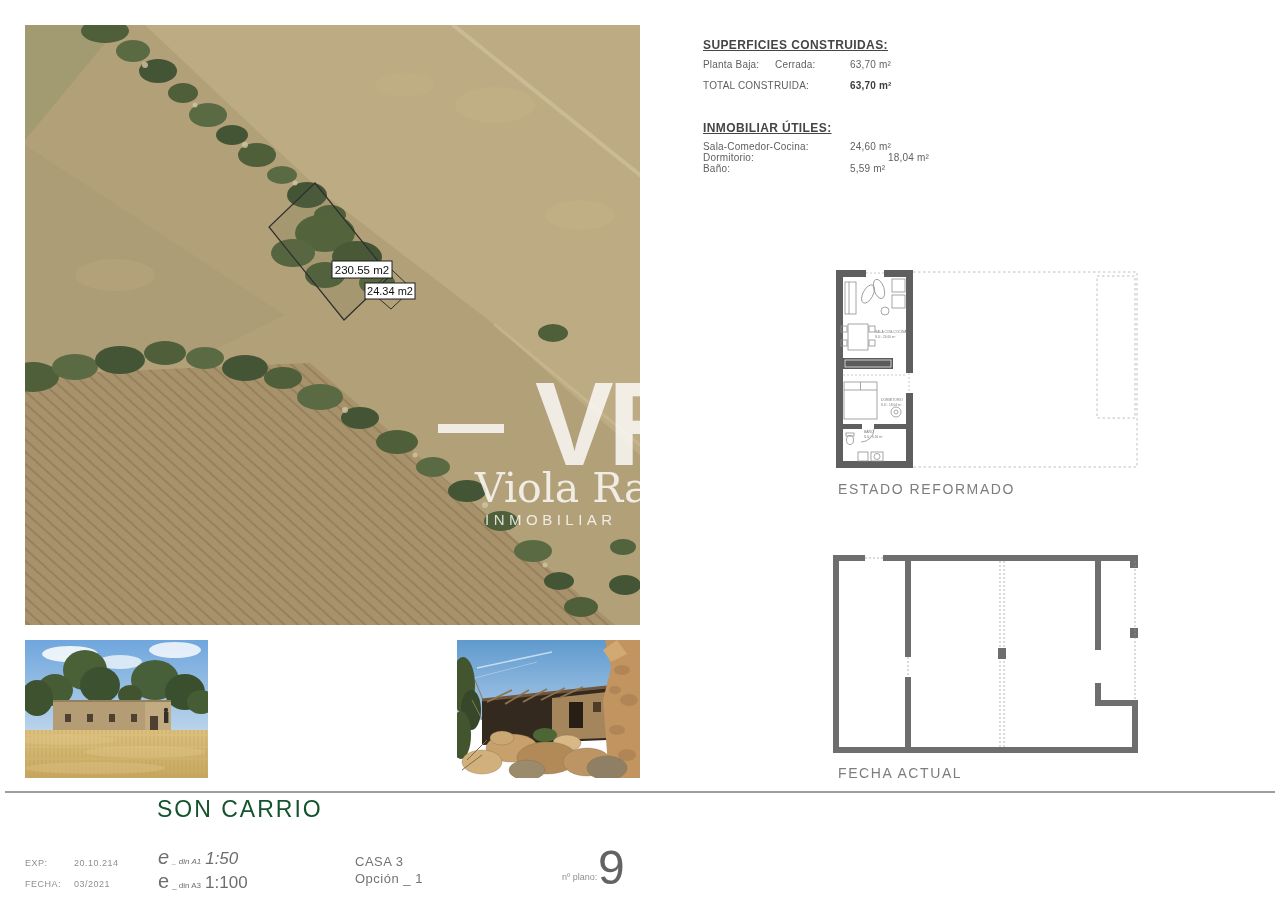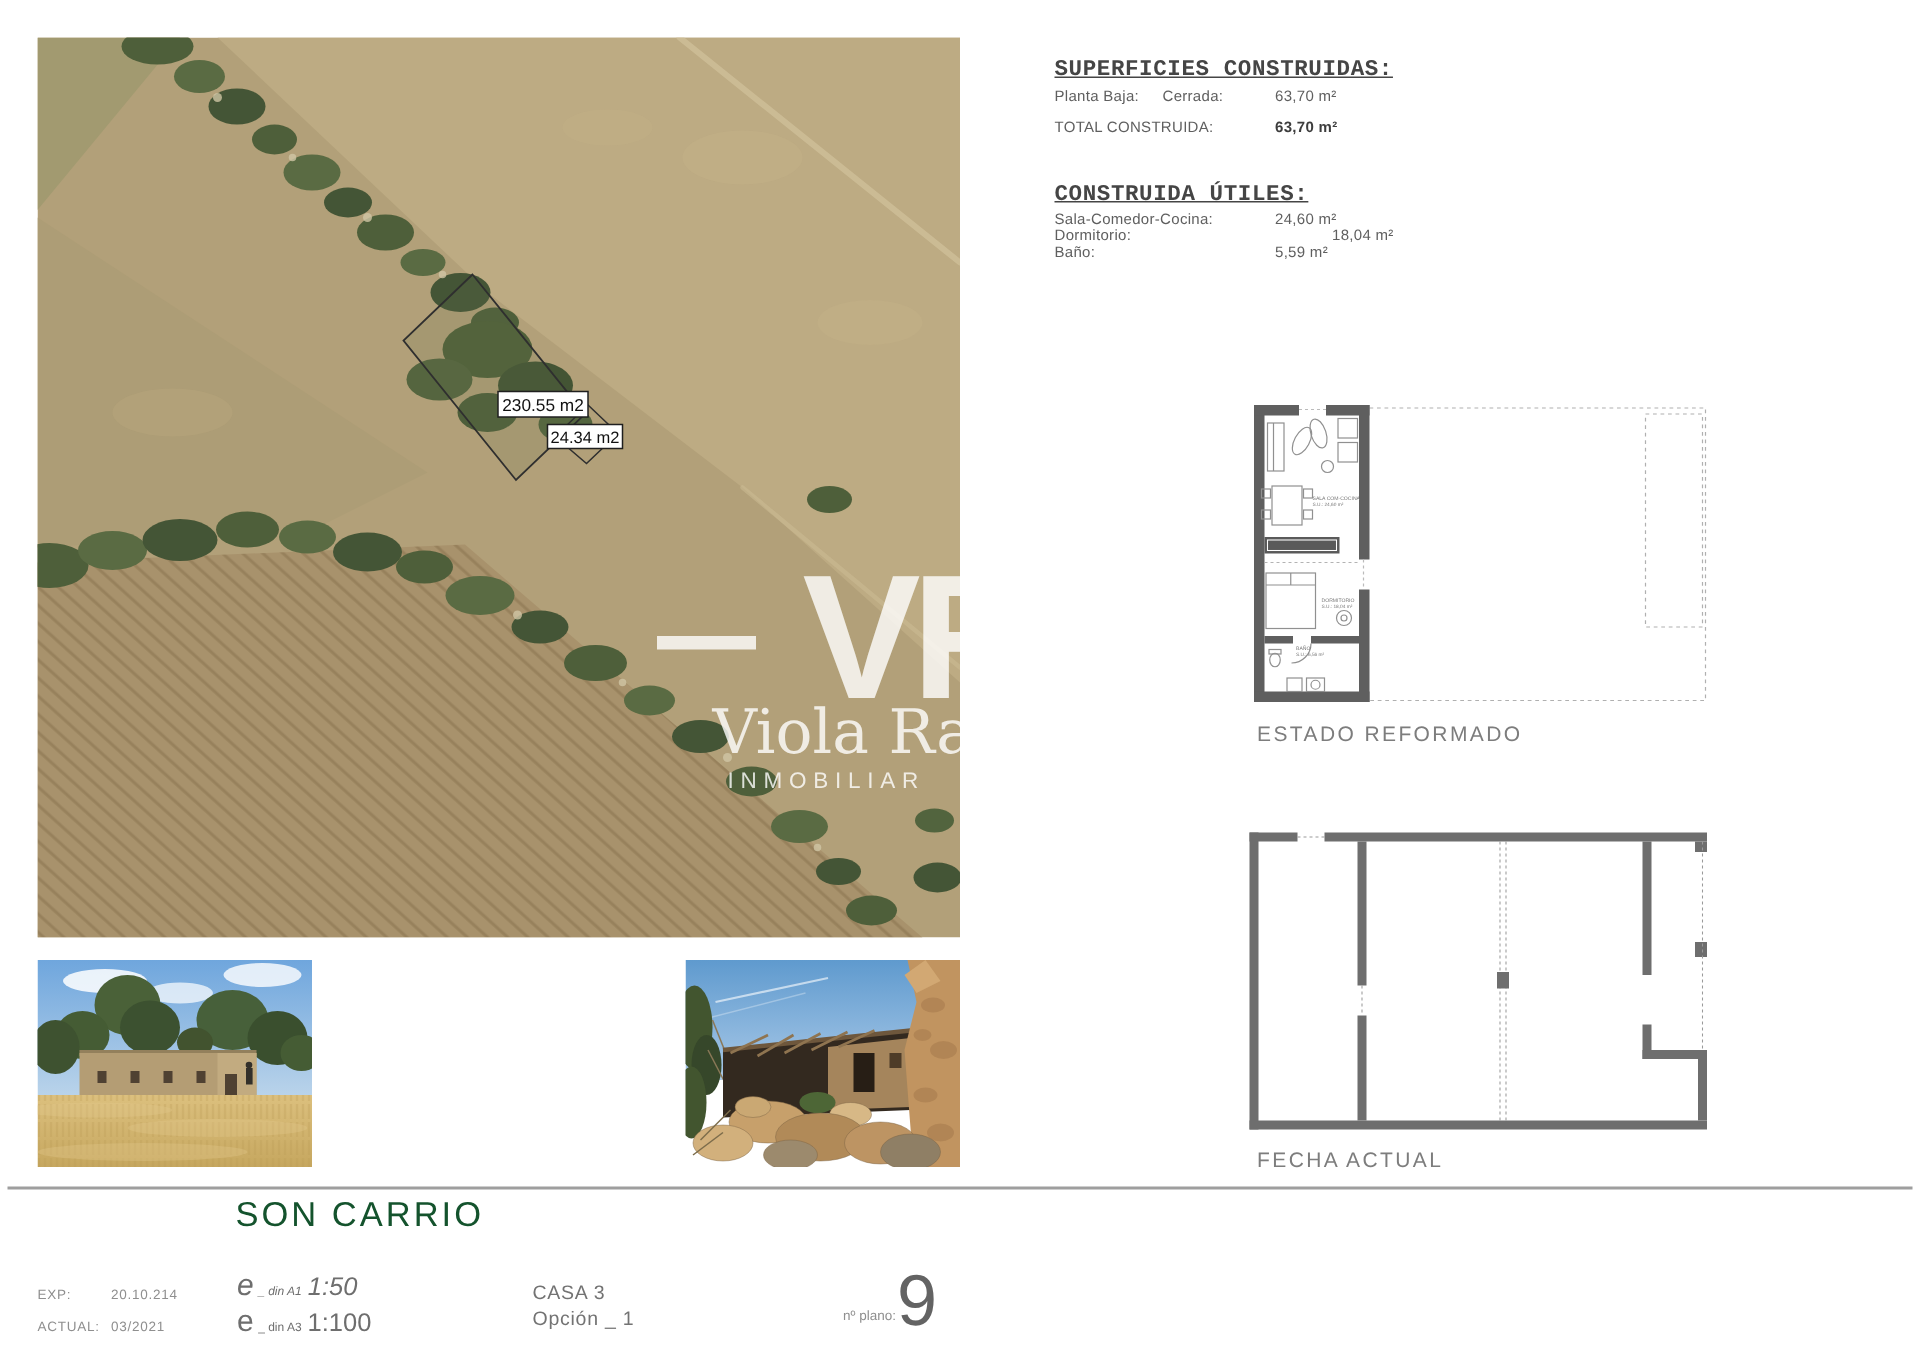--- a/index.html
+++ b/index.html
@@ -1,22 +1,22 @@
 <!DOCTYPE html>
 <html><head>
 <meta charset="utf-8">
 <style>
   html,body{margin:0;padding:0;background:#e8e8e8;}
   .sheet{position:relative;width:1280px;height:904px;background:#ffffff;overflow:hidden;
          font-family:"Liberation Sans",sans-serif;color:#5a5a5a;}
   svg{display:block;}
   .abs{position:absolute;}
   
-  .tbl-title{position:absolute;font-size:15px;font-weight:bold;color:#454545;
-             text-decoration:underline;letter-spacing:.4px;font-family:Liberation Mono, monospace;}
+  .tbl-title{position:absolute;font-size:12px;font-weight:bold;color:#454545;
+             text-decoration:underline;letter-spacing:.4px;}
   .tbl-text{position:absolute;font-size:10px;color:#5f5f5f;letter-spacing:.2px;}
   .bold{font-weight:bold;color:#3d3d3d;}
   
   .plan-caption{position:absolute;font-size:14px;color:#7d7d7d;letter-spacing:1.6px;}
   
   .divider{position:absolute;left:5px;top:791px;width:1270px;height:2px;background:#9e9e9e;}
   .sheet-title{position:absolute;left:157px;top:796px;font-size:23px;color:#14532d;letter-spacing:2px;}
   .meta-label{position:absolute;font-size:9px;color:#8f8f8f;letter-spacing:.5px;}
   .meta-value{position:absolute;font-size:9px;color:#8f8f8f;letter-spacing:.5px;}
   .scale-row{position:absolute;color:#6e6e6e;white-space:nowrap;}
@@ -131,21 +131,21 @@
     </g>
   </svg>
 
   <div class="tbl-title" style="left:703px;top:38px;">SUPERFICIES CONSTRUIDAS:</div>
   <div class="tbl-text" style="left:703px;top:59px;">Planta Baja:</div>
   <div class="tbl-text" style="left:775px;top:59px;">Cerrada:</div>
   <div class="tbl-text" style="left:850px;top:59px;">63,70 m²</div>
   <div class="tbl-text" style="left:703px;top:80px;">TOTAL CONSTRUIDA:</div>
   <div class="tbl-text bold" style="left:850px;top:80px;">63,70 m²</div>
 
-  <div class="tbl-title" style="left:703px;top:121px;">CONSTRUIDA ÚTILES:</div>
+  <div class="tbl-title" style="left:703px;top:121px;">INMOBILIAR ÚTILES:</div>
   <div class="tbl-text" style="left:703px;top:141px;">Sala-Comedor-Cocina:</div>
   <div class="tbl-text" style="left:850px;top:141px;">24,60 m²</div>
   <div class="tbl-text" style="left:703px;top:152px;">Dormitorio:</div>
   <div class="tbl-text" style="left:888px;top:152px;">18,04 m²</div>
   <div class="tbl-text" style="left:703px;top:163px;">Baño:</div>
   <div class="tbl-text" style="left:850px;top:163px;">5,59 m²</div>
 
   <svg class="abs" style="left:828px;top:262px;" width="312" height="210" viewBox="0 0 312 210">
 
     <g stroke="#b0b0b0" stroke-width="0.8" fill="none" stroke-dasharray="2.5,2.5">
@@ -354,21 +354,21 @@
       <line x1="10" y1="120" x2="30" y2="100"></line>
         <line x1="5" y1="130" x2="25" y2="115"></line>
     </g>
   </svg>
 
   <div class="divider"></div>
   <div class="sheet-title">SON CARRIO</div>
 
   <div class="meta-label" style="left:25px;top:858px;">EXP:</div>
   <div class="meta-value" style="left:74px;top:858px;">20.10.214</div>
-  <div class="meta-label" style="left:25px;top:879px;">ACTUAL:</div>
+  <div class="meta-label" style="left:25px;top:879px;">FECHA:</div>
   <div class="meta-value" style="left:74px;top:879px;">03/2021</div>
 
   <div class="scale-row" style="left:158px;top:846px;font-style:italic;">
     <span class="e">e</span><span class="din">_ din A1</span><span class="val">1:50</span>
   </div>
   <div class="scale-row" style="left:158px;top:870px;">
     <span class="e">e</span><span class="din">_ din A3</span><span class="val">1:100</span>
   </div>
 
   <div class="casa" style="left:355px;top:854px;">CASA 3</div>

